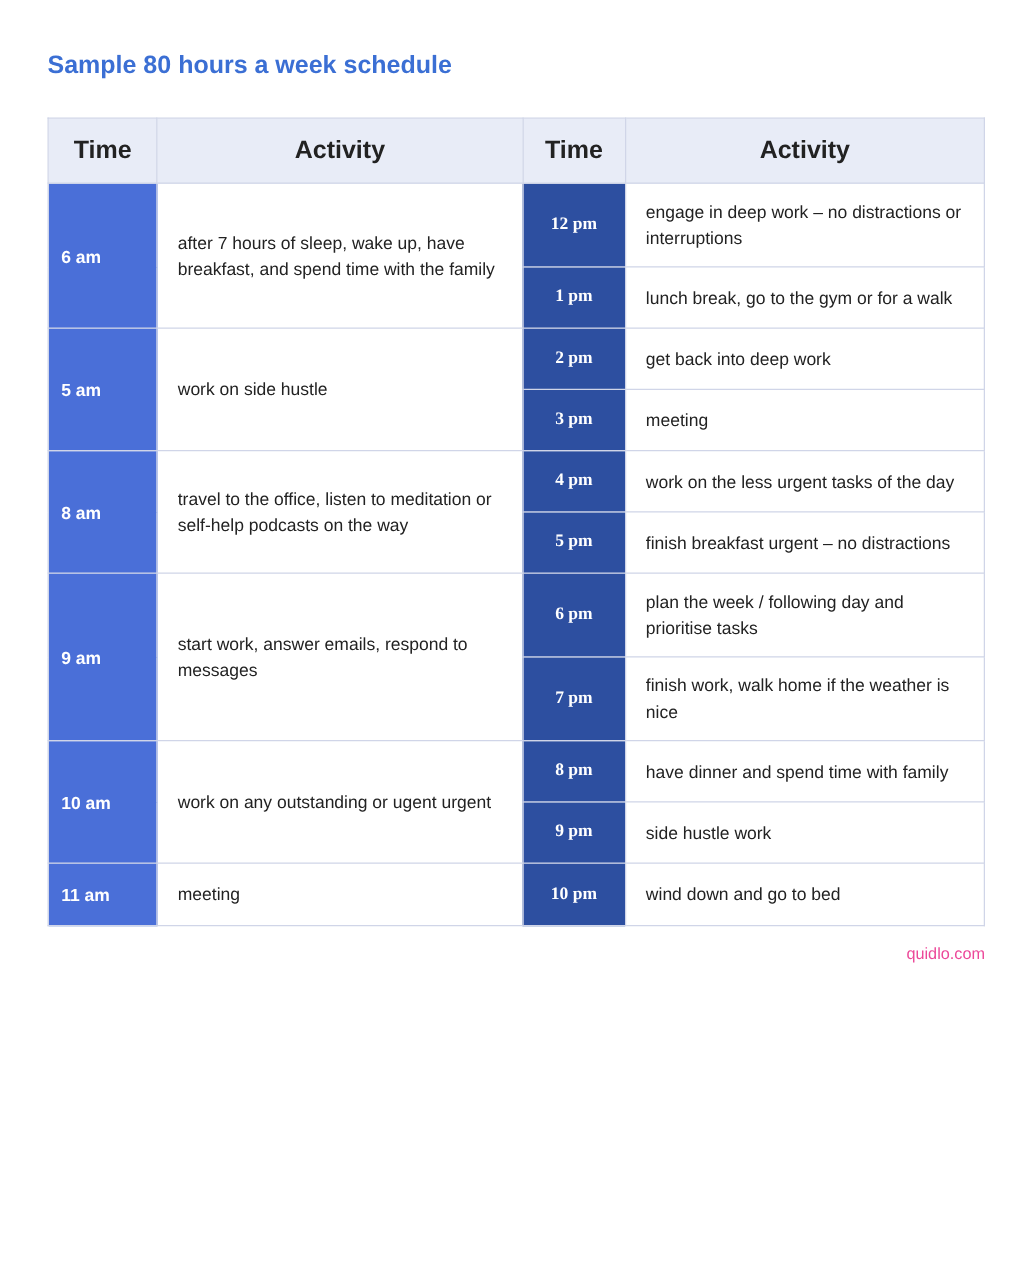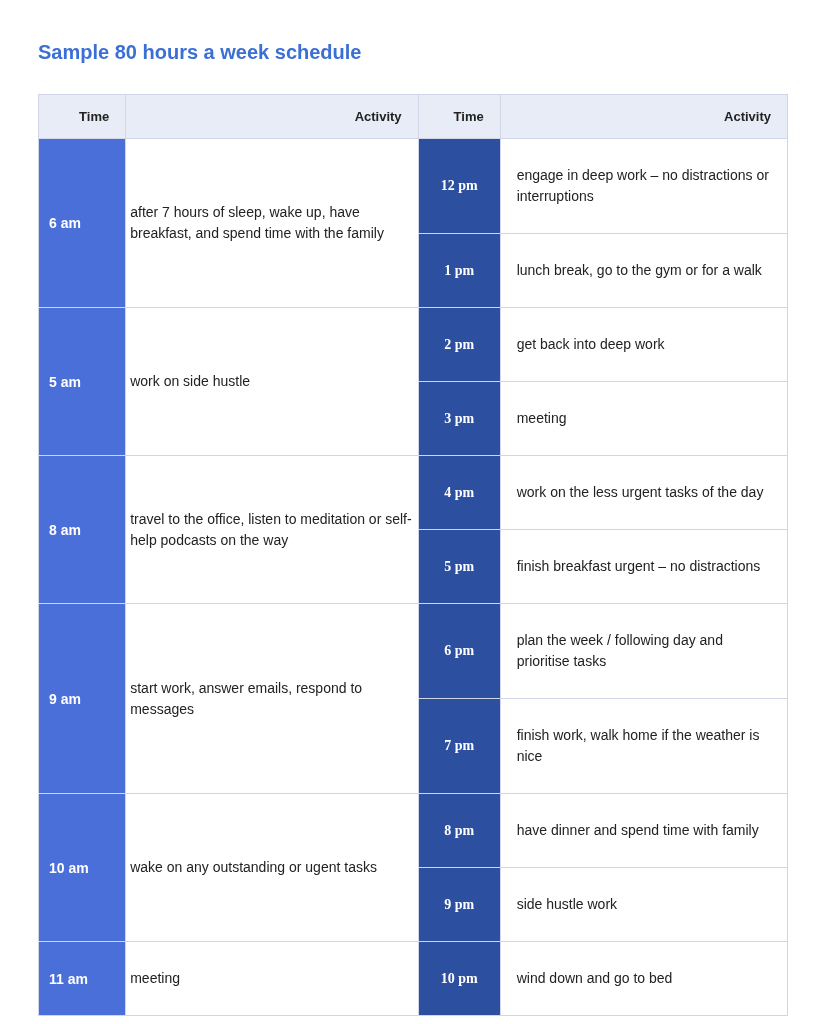--- a/index.html
+++ b/index.html
@@ -27,24 +27,24 @@
     .schedule-table {
       width: 100%;
       border-collapse: collapse;
       border: 1px solid #d0d5e8;
       background: #ffffff;
     }
 
     .schedule-table th {
       background: #e8ecf7;
       font-weight: 700;
-      font-size: 13px;
+      font-size: 20px;
       color: #222;
       padding: 14px 16px;
-      text-align: right;
+      text-align: center;
       border: 1px solid #d0d5e8;
     }
 
     .schedule-table td {
       border: 1px solid #d0d5e8;
       vertical-align: middle;
       font-size: 14px;
       color: #222;
     }
 
@@ -53,40 +53,40 @@
       color: #ffffff !important;
       font-weight: 700;
       font-size: 15px;
       text-align: left;
       padding: 16px 10px;
       width: 80px;
       white-space: nowrap;
     }
 
     .activity-cell {
-      padding: 14px 4px;
+      padding: 14px 16px;
       line-height: 1.5;
       color: #222;
       width: 260px;
     }
 
     .time-cell-dark {
       background: #2d4fa0;
       color: #ffffff !important;
       font-weight: 700;
       font-size: 15px;
       text-align: center;
       padding: 16px 10px;
       width: 80px;
       white-space: nowrap;
       font-family: Liberation Serif, serif;
     }
 
     .activity-cell-right {
-      padding: 26px 16px;
+      padding: 12px 16px;
       line-height: 1.5;
       color: #222;
       width: 280px;
     }
 
     .footer {
       text-align: right;
       margin-top: 14px;
       font-size: 13px;
       color: #ec4899;
@@ -153,21 +153,21 @@
         <td class="activity-cell" rowspan="2">start work, answer emails, respond to messages</td>
         <td class="time-cell-dark">6 pm</td>
         <td class="activity-cell-right">plan the week / following day and prioritise tasks</td>
       </tr>
       <tr>
         <td class="time-cell-dark">7 pm</td>
         <td class="activity-cell-right">finish work, walk home if the weather is nice</td>
       </tr>
       <tr>
         <td class="time-cell" rowspan="2">10 am</td>
-        <td class="activity-cell" rowspan="2">wake on any outstanding or ugent tasks</td>
+        <td class="activity-cell" rowspan="2">work on any outstanding or ugent urgent</td>
         <td class="time-cell-dark">8 pm</td>
         <td class="activity-cell-right">have dinner and spend time with family</td>
       </tr>
       <tr>
         <td class="time-cell-dark">9 pm</td>
         <td class="activity-cell-right">side hustle work</td>
       </tr>
       <tr>
         <td class="time-cell" rowspan="1">11 am</td>
         <td class="activity-cell" rowspan="1">meeting</td>

